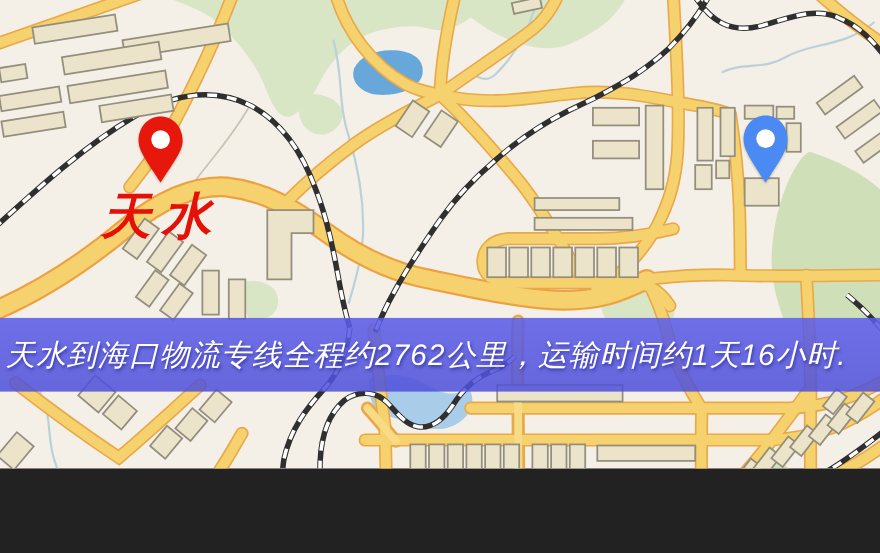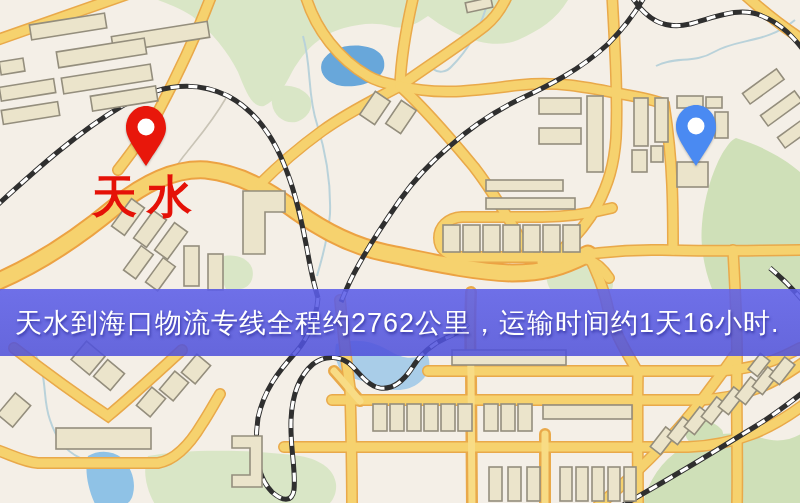--- a/index.html
+++ b/index.html
@@ -1,17 +1,17 @@
 <!DOCTYPE html>
 <html><head>
 <meta charset="utf-8">
 <style>
   html,body{margin:0;padding:0;background:#222;}
-  .stage{position:relative;width:800px;height:503px;overflow:hidden;background:#fef9c3;
-         font-family:"Liberation Sans",sans-serif;}
+  .stage{position:relative;width:800px;height:426px;overflow:hidden;background:#fef9c3;
+         font-family:"Liberation Sans",sans-serif;font-style:italic;}
   .stage svg.mapbg{position:absolute;left:0;top:0;}
   
   .rc{stroke:#e9a94a;fill:none;stroke-linecap:round;stroke-width:12;}
   .rf{stroke:#f6d26e;fill:none;stroke-linecap:round;stroke-width:9;}
   .rcw{stroke:#eca243;fill:none;stroke-linecap:round;stroke-width:19;}
   .rfw{stroke:#f6d26e;fill:none;stroke-linecap:round;stroke-width:15;}
   .rfm{stroke:#f8dc85;fill:none;stroke-linecap:round;stroke-width:7;}
   .rl1{stroke:#2f2f2f;stroke-width:5;fill:none;stroke-linecap:butt;}
   .rl2{stroke:#ffffff;stroke-width:3.2;fill:none;stroke-dasharray:9 9;}
   .bl{fill:#ebe4cb;stroke:#948e7d;stroke-width:1.6;}
@@ -24,21 +24,21 @@
   .pin{position:absolute;width:44px;}
   .pin svg{display:block;filter:drop-shadow(0 1px 1px rgba(0,0,0,.25));}
   .citylabel{position:absolute;font-family:"Liberation Serif",serif;font-weight:bold;
              font-size:45px;line-height:1;letter-spacing:10px;white-space:nowrap;}
   .label-origin{left:92px;top:175px;color:#e51107;}
   .label-dest{left:643px;top:175px;color:#2824d8;letter-spacing:16px;}
   
   .banner{position:absolute;left:0;top:289px;width:800px;height:67px;
           background:linear-gradient(180deg,rgba(92,94,232,.88),rgba(78,80,218,.86));
           display:flex;align-items:center;}
-  .banner span{color:#fff;font-size:27px;letter-spacing:1px;padding-left:15px;
+  .banner span{color:#fff;font-size:27px;letter-spacing:1px;padding-left:5px;
                text-shadow:1px 2px 3px rgba(25,25,130,.65);white-space:nowrap;}
 </style>
 </head>
 <body>
 
 <div class="stage">
 
   <svg class="mapbg" width="800" height="503" viewBox="0 0 800 503" xmlns="http://www.w3.org/2000/svg">
 
     <rect x="0" y="0" width="800" height="503" fill="#f4efe7"></rect>

